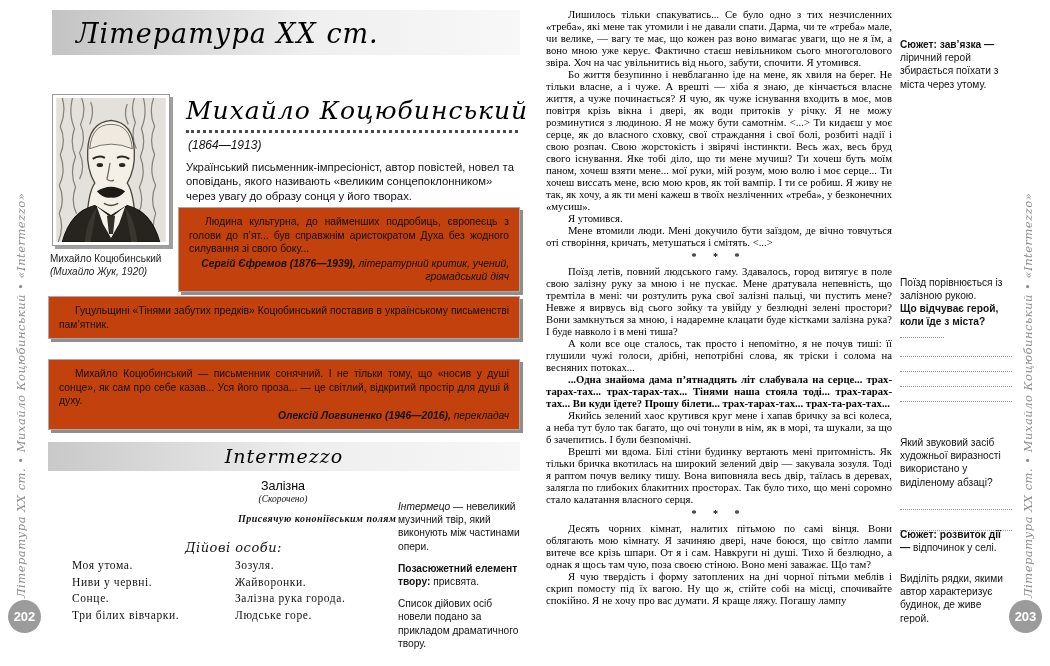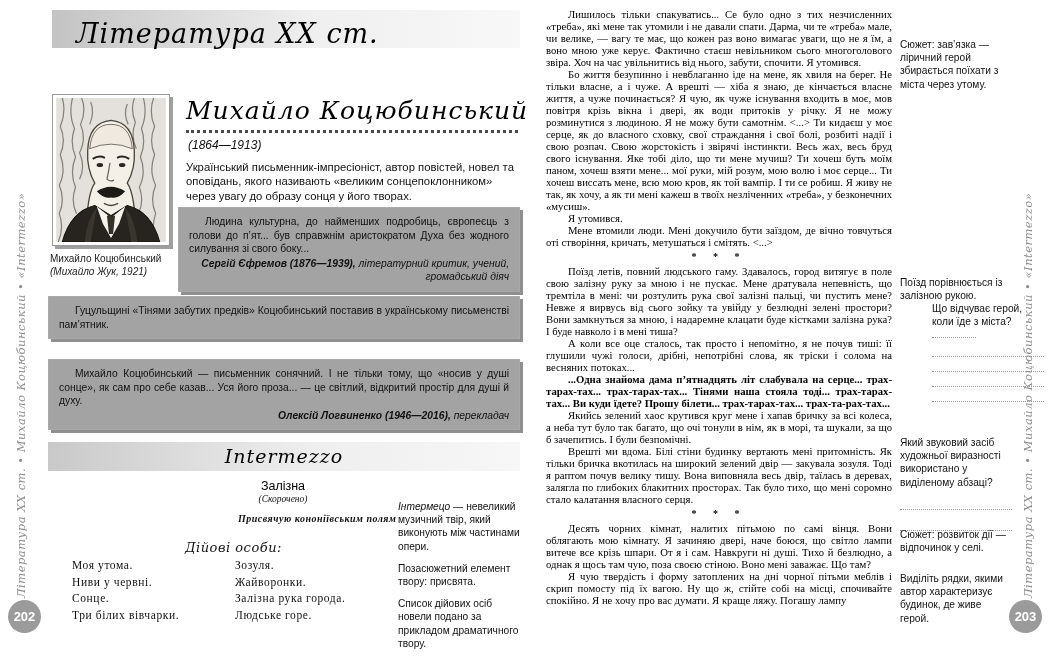--- a/index.html
+++ b/index.html
@@ -7,21 +7,21 @@
   #spread {
     position:relative; width:1050px; height:666px; background:#fff;
     font-family:"Liberation Sans", sans-serif; color:#111; overflow:hidden;
   }
   .abs { position:absolute; }
 
   
   .script { font-family:"DejaVu Serif", serif; font-style:italic; letter-spacing:1px; }
 
   .chapter-banner {
-    left:52px; top:10px; width:468px; height:38px;
+    left:52px; top:10px; width:468px; height:45px;
     background:linear-gradient(to right,#c3c3c3,#efefef 55%,#f8f8f8);
     line-height:47px; padding-left:24px; font-size:27px; color:#000;
   }
   .work-banner {
     left:48px; top:442px; width:472px; height:29px;
     background:linear-gradient(to right,#c9c9c9,#eeeeee 55%,#f7f7f7);
     line-height:29px; text-align:center; font-size:19px; color:#000;
   }
 
   
@@ -34,21 +34,21 @@
   .portrait-caption .credit { font-style:italic; }
 
   
   .author-name { left:186px; top:96px; font-size:25px; color:#000; }
   .dotted-rule { left:186px; top:130px; width:332px; height:0; border-bottom:3px dotted #4a4a4a; }
   .author-years { left:188px; top:138px; font-size:12px; font-style:italic; }
   .author-bio { left:186px; top:160px; width:338px; font-size:11.3px; line-height:14.4px; }
 
   
   .quote-box {
-    background:#a3a3a3; border:1px solid #a9a9a9; box-shadow:3px 3px 0 #8f8f8f;
+    background:#c2410c; border:1px solid #a9a9a9; box-shadow:3px 3px 0 #8f8f8f;
     padding:7px 10px 7px 10px; font-size:10.3px; line-height:13.6px; text-align:justify;
   }
   .quote-box .q-text { text-indent:16px; }
   .quote-box .q-attrib { text-align:right; font-style:italic; margin-top:1px; }
   .quote-box .q-attrib .q-name { font-weight:bold; }
   .qb1 { left:178px; top:207px; width:342px; }
   .qb2 { left:48px;  top:296px; width:472px; }
   .qb3 { left:48px;  top:359px; width:472px; }
 
   
@@ -57,28 +57,28 @@
                   font-family:"Liberation Serif", serif; font-style:italic; }
   .dedication   { left:238px; top:513px; width:170px; font-family:"Liberation Serif", serif;
                   font-weight:bold; font-style:italic; font-size:10px; letter-spacing:0.5px; }
   .cast-heading { left:185px; top:540px; font-size:13px; letter-spacing:0.5px; }
   .cast-col { font-family:"Liberation Serif", serif; font-size:11.5px; line-height:16.6px; letter-spacing:0.6px; }
   .cast-col-1 { left:72px;  top:557px; width:155px; }
   .cast-col-2 { left:235px; top:557px; width:160px; }
 
   
   .mnote { font-size:10.2px; line-height:13.2px; color:#111; }
-  .mnote .lead { font-weight:normal; }
+  .mnote .lead { font-weight:bold; }
   .mnote .ital { font-style:italic; }
   .ln-note  { left:398px; top:500px; width:124px; }
   .ln-note .mblock { margin-bottom:9px; }
 
   .rn1 { left:900px; top:38px;  width:112px; }
   .rn2 { left:900px; top:276px; width:112px; }
-  .rq1 { left:932px; top:302px; width:112px; }
+  .rq1 { left:900px; top:302px; width:112px;font-weight:bold; }
   .rq2 { left:900px; top:424px; width:112px;margin-top:12px; }
   .rn3 { left:900px; top:528px; width:112px; }
   .rq3 { left:900px; top:572px; width:112px; }
   .write-line { height:15px; border-bottom:1px dotted #9a9a9a; }
   .write-line.tall { height:21px; }
   .dotted-tail { display:inline-block; width:44px; border-bottom:1px dotted #9a9a9a; }
 
   
   .main-text {
     left:546px; top:8px; width:346px;
@@ -139,21 +139,21 @@
       <path d="M47,104 q7,4 14,0" stroke="#4a443c" stroke-width="1.4" fill="none"></path>
       <path d="M6,142 Q14,112 38,106 L54,116 L70,106 Q94,112 102,142 Z" fill="#27231e" stroke="#14110d" stroke-width="1"></path>
       <path d="M40,107 L54,118 L68,107 L62,124 L54,138 L46,124 Z" fill="#f6f3ec"></path>
       <path d="M50,116 L58,116 L56,134 L52,134 Z" fill="#35302a"></path>
       <path d="M28,142 Q30,120 40,108 L34,142 Z" fill="#3a352e"></path>
       <path d="M80,142 Q78,120 68,108 L74,142 Z" fill="#3a352e"></path>
     </svg>
   </div>
   <div class="abs portrait-caption">
     <div>Михайло Коцюбинський</div>
-    <div class="credit">(Михайло Жук, 1921)</div>
+    <div class="credit">(Михайло Жук, 1920)</div>
   </div>
 
   <div class="abs author-name script">Михайло Коцюбинський</div>
   <div class="abs dotted-rule"></div>
   <div class="abs author-years">(1864—1913)</div>
   <div class="abs author-bio">Український письменник-імпресіоніст, автор повістей, новел та оповідань, якого називають «великим сонцепоклонником» через увагу до образу сонця у його творах.</div>
 
   <div class="abs quote-box qb1">
     <div class="q-text">Людина культурна, до найменших подробиць, європеєць з голови до п’ят... був справжнім аристократом Духа без жодного силування зі свого боку...</div>
     <div class="q-attrib">

